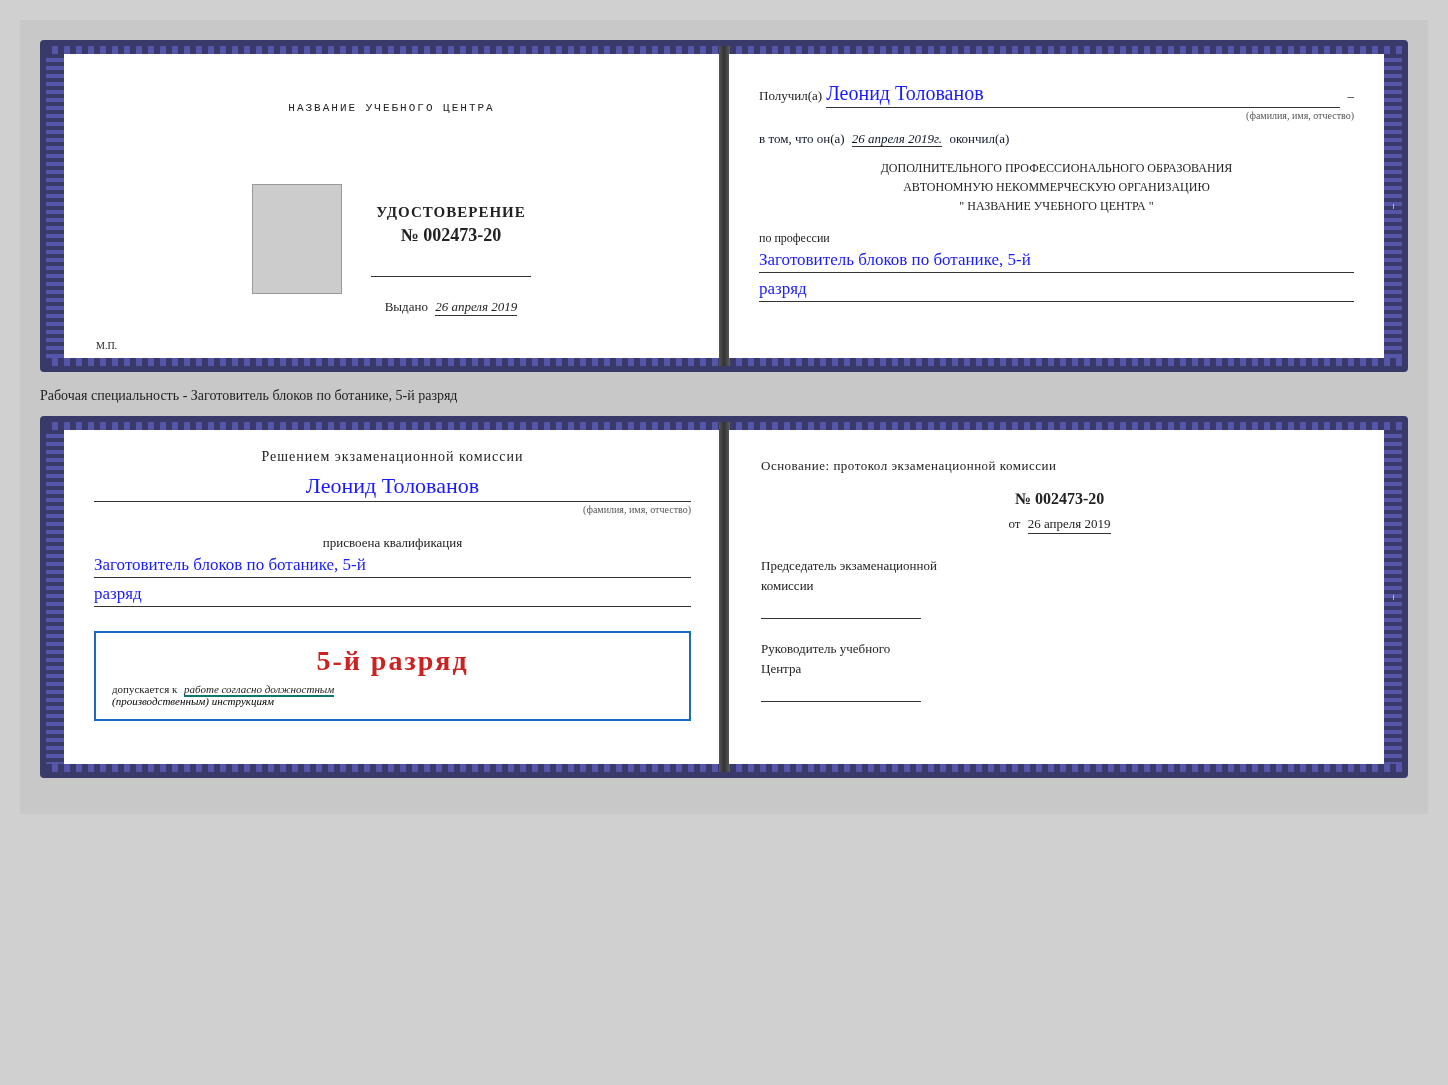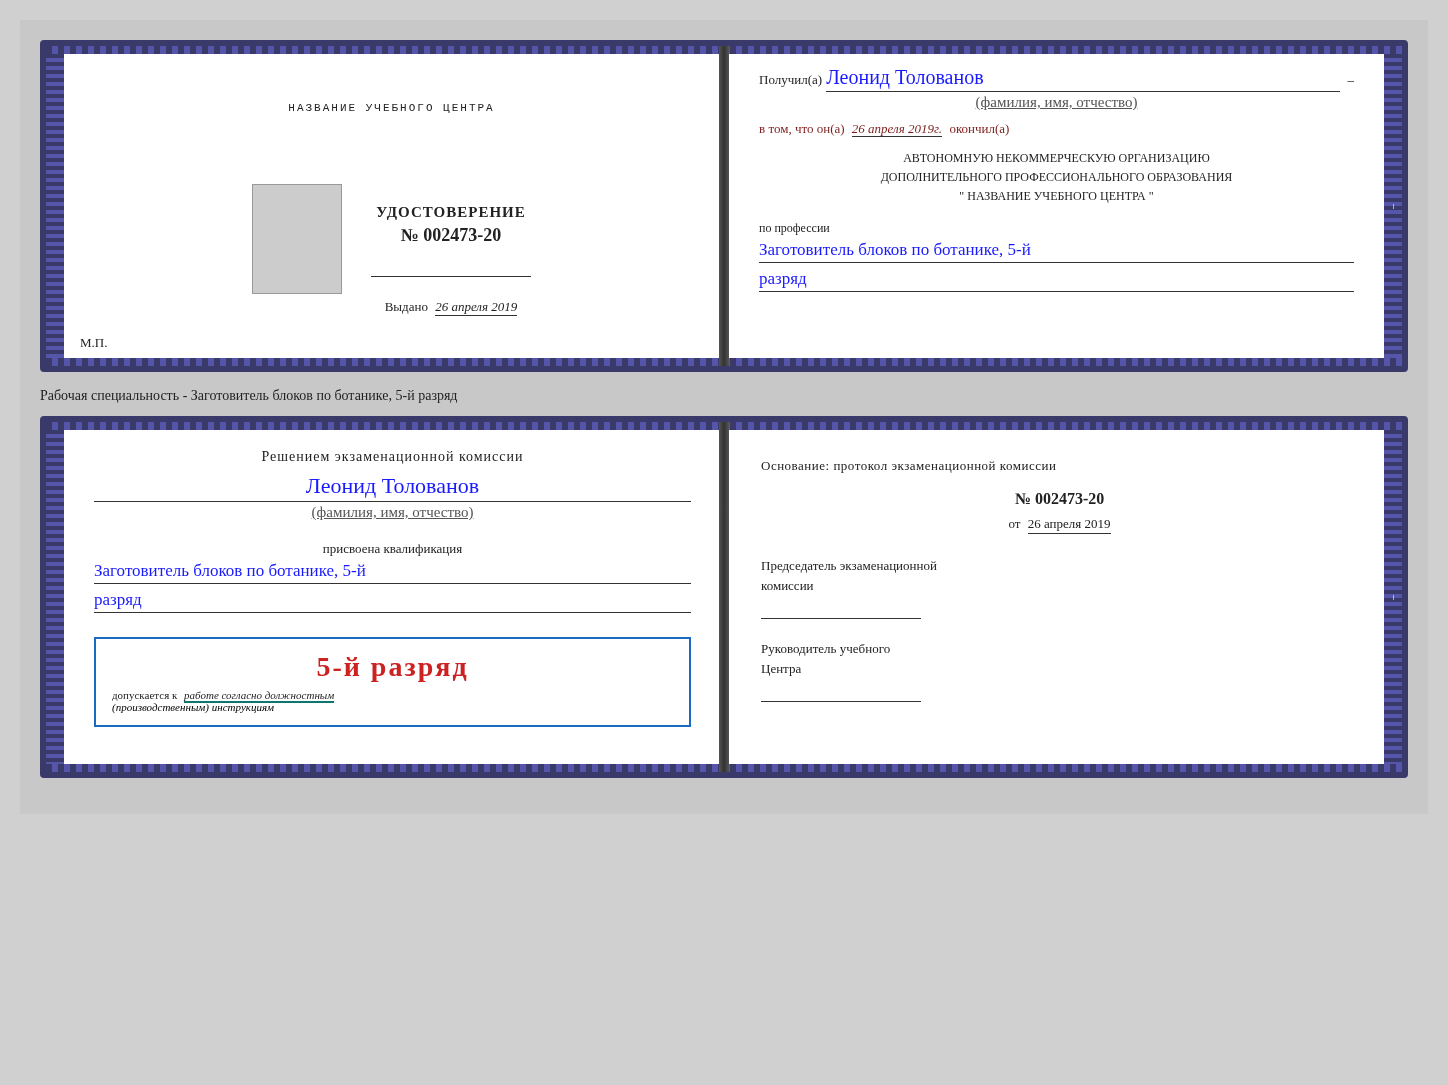--- a/index.html
+++ b/index.html
@@ -132,52 +132,51 @@
       text-align: center;
     }
 
     .issued-date {
       font-style: italic;
     }
 
     .mp-label {
       position: absolute;
       bottom: 15px;
-      left: 16px;
-      font-size: 13px;
+      left: 32px;
+      font-size: 10px;
       color: #222;
     }
 
     .recipient-label {
       font-size: 13px;
       color: #222;
       white-space: nowrap;
     }
 
     .recipient-name {
       font-family: 'Segoe Script', 'Comic Sans MS', cursive;
       font-size: 20px;
       color: #1a1aff;
       border-bottom: 1px solid #333;
       padding-bottom: 2px;
       margin-left: 4px;
       flex: 1;
     }
 
     .sub-label {
-      font-size: 15px;
+      font-size: 10px;
       color: #555;
-      text-align: center;
+      text-align: right;
       margin-bottom: 10px;
-      text-decoration: underline;
     }
 
     .confirm-line {
       font-size: 13px;
-      color: #7f1d1d;
+      color: #0f172a;
       margin-bottom: 12px;
     }
 
     .confirm-date {
       font-style: italic;
       border-bottom: 1px solid #333;
       margin: 0 4px;
     }
 
     .org-block {
@@ -404,36 +403,36 @@
             <span>Выдано</span>
             <span class="issued-date" style="margin-left:4px; border-bottom:1px solid #333; padding-bottom:1px;">26 апреля 2019</span>
           </div>
         </div>
       </div>
       <div class="mp-label">М.П.</div>
     </div>
 
     <div class="right-page">
 
-      <div style="display:flex; align-items:baseline; margin-bottom:2px; ">
+      <div style="display:flex; align-items:baseline; margin-bottom:2px; margin-top:16px;">
         <span class="recipient-label">Получил(а)</span>
         <span class="recipient-name">Леонид Толованов</span>
         <span style="margin-left:8px; font-size:13px;">–</span>
       </div>
       <div class="sub-label">(фамилия, имя, отчество)</div>
 
       <div class="confirm-line">
         <span>в том, что он(а)</span>
         <span class="confirm-date">26 апреля 2019г.</span>
         <span>окончил(а)</span>
       </div>
 
       <div class="org-block">
+        <div>ДОПОЛНИТЕЛЬНОГО ПРОФЕССИОНАЛЬНОГО ОБРАЗОВАНИЯ</div>
         <div>АВТОНОМНУЮ НЕКОММЕРЧЕСКУЮ ОРГАНИЗАЦИЮ</div>
-        <div>ДОПОЛНИТЕЛЬНОГО ПРОФЕССИОНАЛЬНОГО ОБРАЗОВАНИЯ</div>
         <div>" НАЗВАНИЕ УЧЕБНОГО ЦЕНТРА "</div>
       </div>
 
       <div class="profession-label">по профессии</div>
       <div class="profession-value">Заготовитель блоков по ботанике, 5-й</div>
       <div class="rank-value">разряд</div>
     </div>
 
     <div class="right-strip">
       <div style="display:flex;flex-direction:column;gap:8px;align-items:center;padding:20px 2px;">

